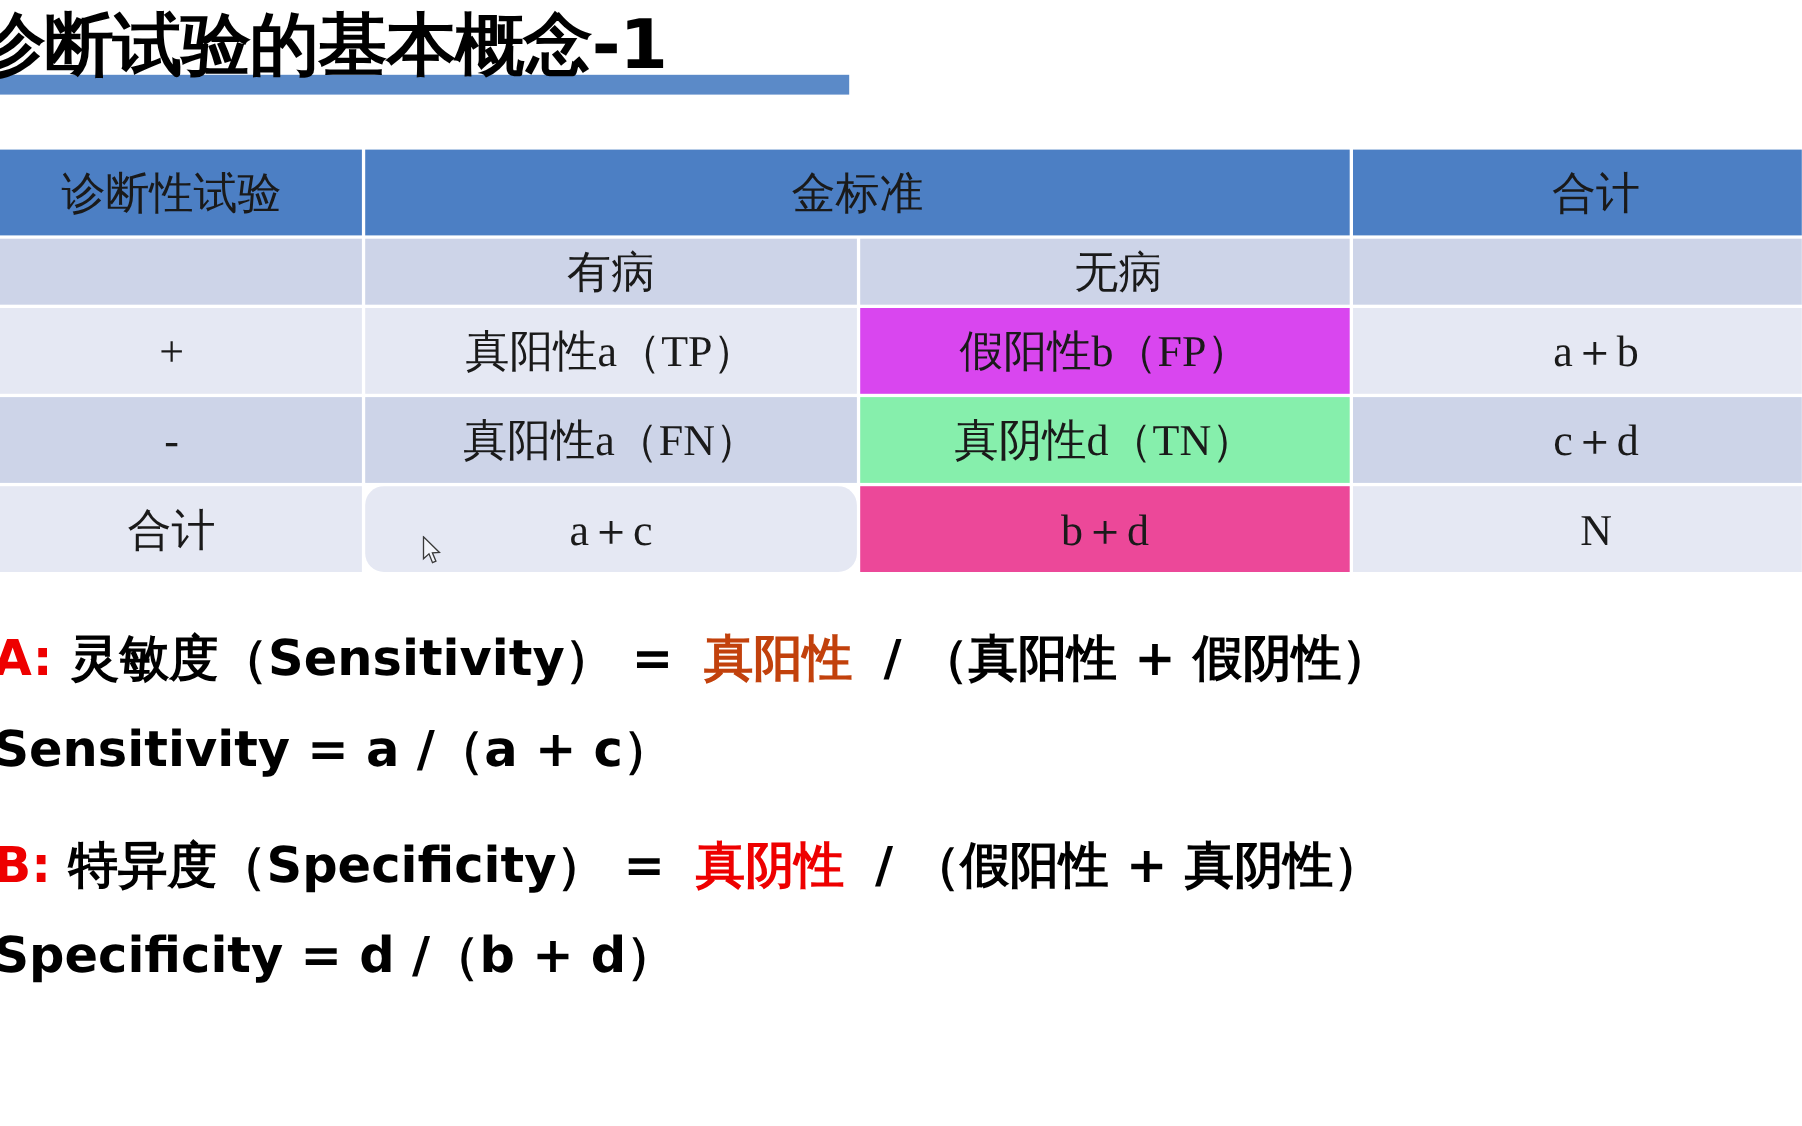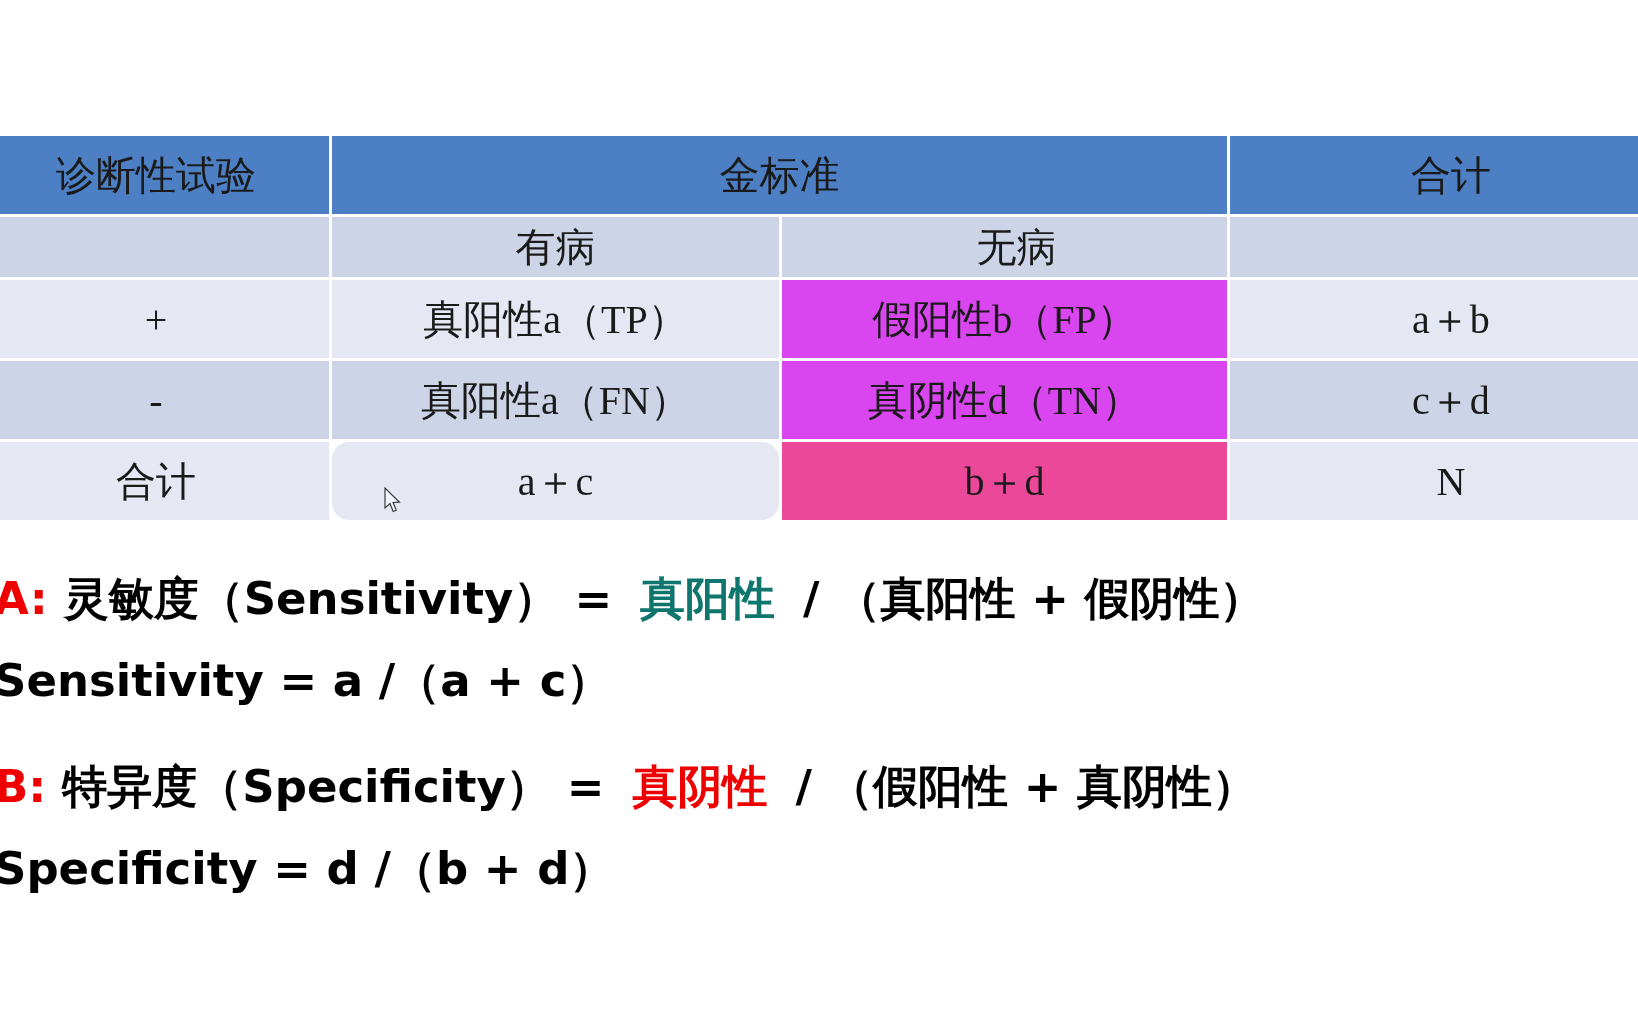--- a/index.html
+++ b/index.html
@@ -131,20 +131,24 @@
     width: 20px;
     height: 28px;
     pointer-events: none;
   }
 </style>
 </head>
 <body>
 
 <div id="slide">
 
+  <div id="title-block">
+    <div id="title-rule" style="background: rgb(91, 138, 200);"></div>
+    <div id="title-text">诊断试验的基本概念-1</div>
+  </div>
 
   <table id="matrix-table">
     <colgroup>
       <col class="col-a">
         <col class="col-b">
         <col class="col-c">
         <col class="col-d">
     </colgroup>
     <tbody>
       <tr class="row-header">
@@ -160,35 +164,35 @@
       </tr>
       <tr class="row-pos">
         <td style="background: rgb(229, 232, 243);">+</td>
         <td style="background: rgb(229, 232, 243); margin-left: 48px;">真阳性a（TP）</td>
         <td style="background: #d946ef; text-align: center;">假阳性b（FP）</td>
         <td style="background: rgb(229, 232, 243);">a＋b</td>
       </tr>
       <tr class="row-neg">
         <td style="background: rgb(205, 212, 232);">-</td>
         <td style="background: rgb(205, 212, 232);">真阳性a（FN）</td>
-        <td style="background: #d946ef;">真阴性d（TN）</td>
+        <td style="background: #86efac;">真阴性d（TN）</td>
         <td style="background: rgb(205, 212, 232);">c＋d</td>
       </tr>
       <tr class="row-total">
         <td style="background: rgb(229, 232, 243);">合计</td>
         <td style="background: rgb(229, 232, 243); border-radius: 17px;">a＋c</td>
         <td style="background: #ec4899;">b＋d</td>
         <td style="background: rgb(229, 232, 243);">N</td>
       </tr>
     </tbody>
   </table>
 
   <div class="formula-block" id="formula-a">
     <span class="formula-line">
-      <span class="tag-red" style="color: rgb(238, 0, 0);">A:</span><span class="sp"></span><span>灵敏度（Sensitivity）</span><span class="sp"></span><span>=</span><span class="sp-lg"></span><span class="term-red" style="color: #0f766e;">真阳性</span><span class="sp-lg"></span><span>/</span><span class="sp"></span><span>（真阳性 + 假阴性）</span>
+      <span class="tag-red" style="color: rgb(238, 0, 0);">A:</span><span class="sp"></span><span>灵敏度（Sensitivity）</span><span class="sp"></span><span>=</span><span class="sp-lg"></span><span class="term-red" style="color: #c2410c;">真阳性</span><span class="sp-lg"></span><span>/</span><span class="sp"></span><span>（真阳性 + 假阴性）</span>
     </span>
     <span class="formula-line">Sensitivity = a /（a + c）</span>
   </div>
 
   <div class="formula-block" id="formula-b">
     <span class="formula-line">
       <span class="tag-red" style="color: rgb(238, 0, 0);">B:</span><span class="sp"></span><span>特异度（Specificity）</span><span class="sp"></span><span>=</span><span class="sp-lg"></span><span class="term-red" style="color: rgb(238, 0, 0);">真阴性</span><span class="sp-lg"></span><span>/</span><span class="sp"></span><span>（假阳性 + 真阴性）</span>
     </span>
     <span class="formula-line">Specificity = d /（b + d）</span>
   </div>

